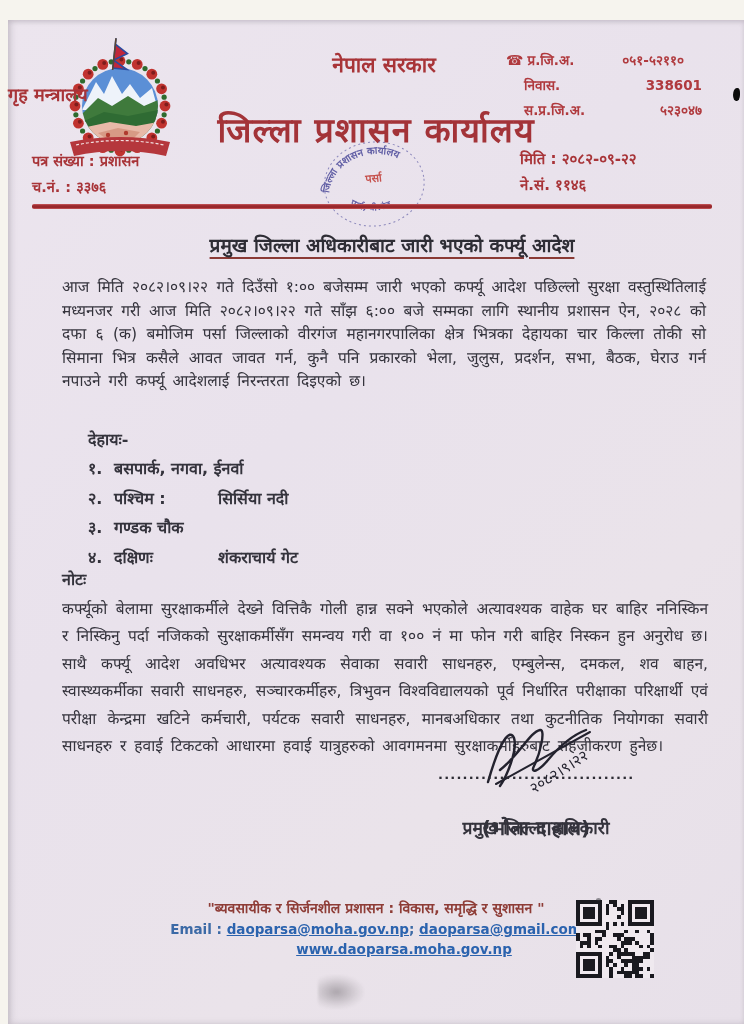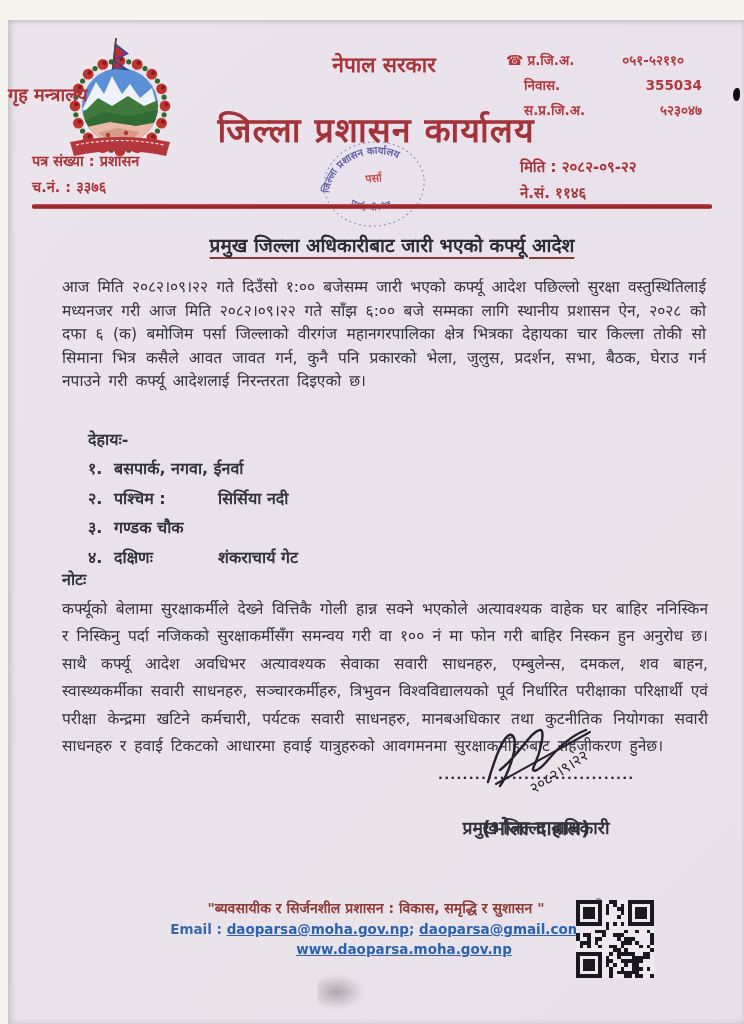--- a/index.html
+++ b/index.html
@@ -17,21 +17,21 @@
   
   .gov-line{top:30px;left:0;width:100%;text-align:center;font-size:21px;font-weight:bold;color:#a83438;margin-left:8px;}
   .ministry-line{top:62px;left:0;width:100%;text-align:left;font-size:18px;font-weight:bold;color:#a83438;}
   .office-line{top:86px;left:0;width:100%;text-align:center;font-size:34px;font-weight:bold;color:#a33338;letter-spacing:1px;}
   .contacts{top:28px;left:498px;font-size:13.5px;font-weight:bold;color:#b03a3e;line-height:25px;}
   .contact-row{display:flex;}
   .contact-row .lbl{width:86px;}
   .contact-row .val{width:92px;text-align:right;}
   .phone-ico{margin-right:4px;font-size:14px;}
   .refblock{top:128px;left:24px;font-size:14.5px;font-weight:bold;color:#a83438;line-height:26px;}
-  .dateblock{top:126px;left:512px;font-size:15px;font-weight:bold;color:#a83438;line-height:26px;margin-top:8px;}
+  .dateblock{top:126px;left:512px;font-size:15px;font-weight:bold;color:#a83438;line-height:26px;}
   .rule{top:184px;left:24px;width:680px;height:5px;background:linear-gradient(#c9595c,#99282c 35%,#99282c 70%,#c9595c);border-radius:2px;}
   
   .title{top:212px;left:0;width:100%;text-align:center;font-size:19px;font-weight:bold;color:#2e2d35;margin-left:16px;}
   .title span{text-decoration:underline;text-decoration-color:#8a3a35;text-underline-offset:5px;text-decoration-thickness:1.5px;}
   
   .para1{top:256px;left:54px;width:644px;font-size:15.5px;line-height:23.6px;text-align:justify;color:#34333c;font-weight:500;word-spacing:3px;}
   .dehaya{top:408px;left:80px;font-size:16px;font-weight:bold;color:#34333c;}
   .blist{top:434px;left:80px;font-size:16px;color:#34333c;font-weight:600;line-height:29.5px;}
   .brow{display:flex;}
   .brow .bnum{width:26px;}
@@ -163,21 +163,21 @@
     <text x="68" y="50" text-anchor="middle" font-size="11" font-weight="bold" fill="#c03a34">पर्सा</text>
   </svg>
 
   <div class="abs contacts">
     <div class="contact-row">
       <span class="lbl"><span class="phone-ico">☎</span><span>प्र.जि.अ.</span></span>
       <span class="val">०५१-५२११०</span>
     </div>
     <div class="contact-row">
       <span class="lbl" style="padding-left:18px;">निवास.</span>
-      <span class="val">355034</span>
+      <span class="val">338601</span>
     </div>
     <div class="contact-row">
       <span class="lbl" style="padding-left:18px;">स.प्र.जि.अ.</span>
       <span class="val">५२३०४७</span>
     </div>
   </div>
 
   <div class="abs refblock">
     <div><span>पत्र संख्या : </span><span>प्रशासन</span></div>
     <div><span>च.नं. : </span><span>३३७६</span></div>

